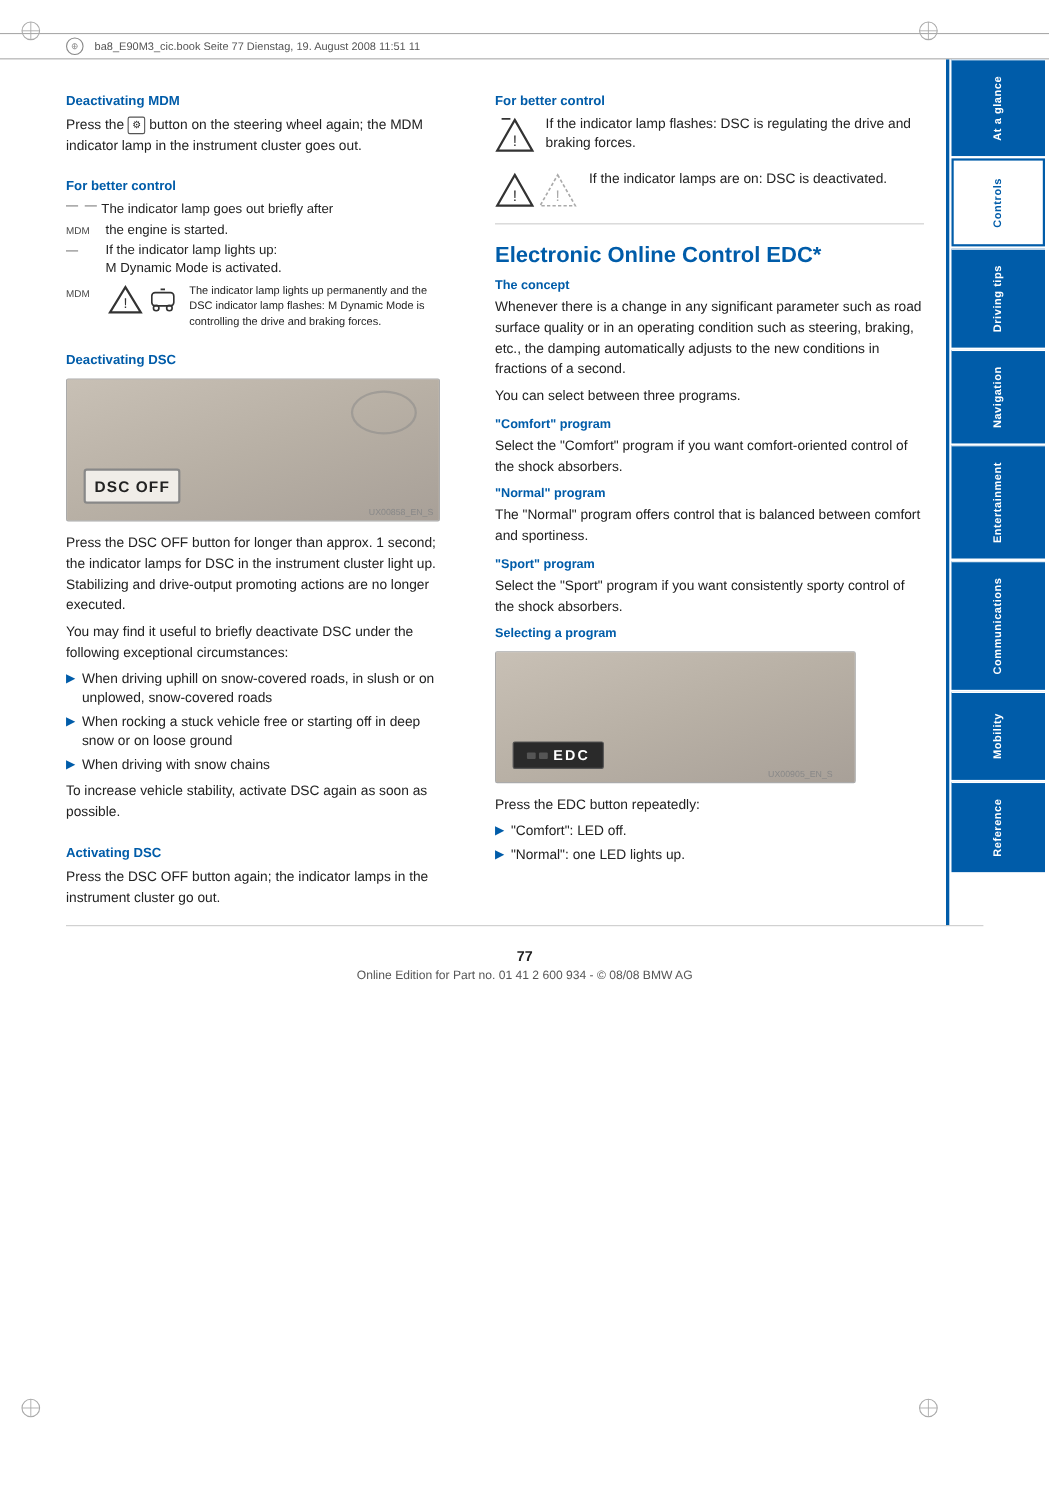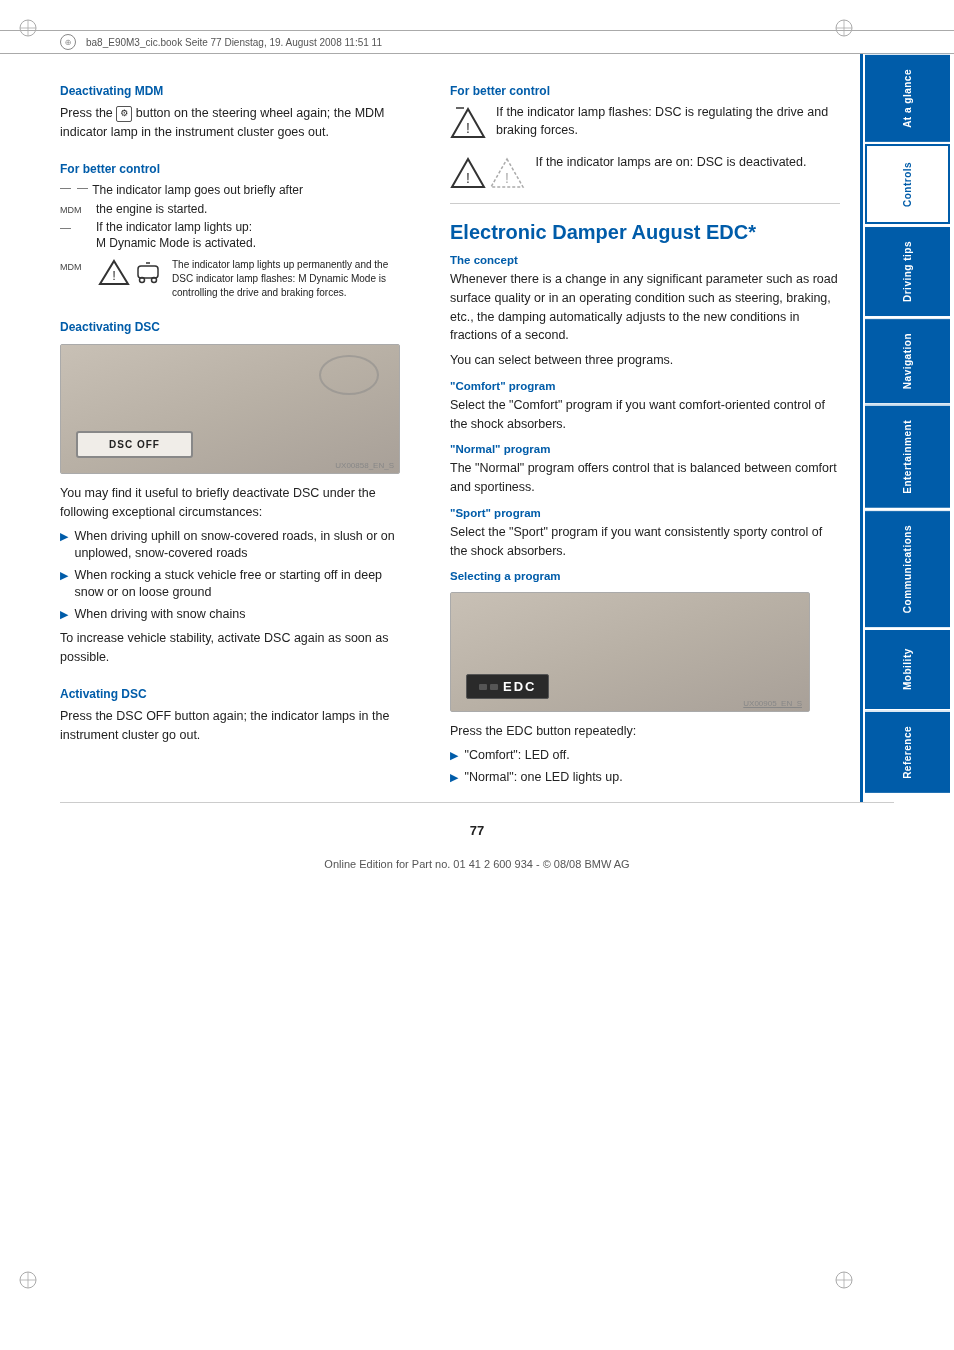--- a/index.html
+++ b/index.html
@@ -102,22 +102,22 @@
       position: relative;
       overflow: hidden;
       border-radius: 2px;
     }
     .dsc-off-button {
       position: absolute;
       bottom: 15px;
       left: 15px;
       background: #f0ede8;
       border: 2px solid #888;
-      padding: 6px 31px;
-      font-size: 10px;
+      padding: 6px 8px;
+      font-size: 14px;
       font-weight: bold;
       color: #222;
       border-radius: 3px;
       letter-spacing: 1px;
     }
     .dsc-off-image .dashboard-bg {
       position: absolute;
       top: 0; left: 0; right: 0; bottom: 0;
       background: linear-gradient(160deg, #c8c0b5 0%, #b8b0a5 50%, #a8a098 100%);
     }
@@ -156,21 +156,21 @@
       color: #005ca9;
       margin-top: 16px;
       margin-bottom: 2px;
       line-height: 1.2;
     }
 
     
     .edc-image {
       background: linear-gradient(160deg, #c8c0b5 0%, #b8b0a5 50%, #a8a098 100%);
       border: 1px solid #aaa;
-      width: 360px;
+      width: 328px;
       height: 120px;
       margin: 10px 0;
       position: relative;
       overflow: hidden;
       border-radius: 2px;
     }
     .edc-button {
       position: absolute;
       bottom: 12px;
       left: 15px;
@@ -192,24 +192,23 @@
     }
     .edc-led {
       width: 8px;
       height: 6px;
       background: #555;
       border-radius: 1px;
     }
     .edc-img-label {
       position: absolute;
       bottom: 3px;
-      right: 7px;
+      right: 20px;
       font-size: 8px;
       color: #888;
-      text-decoration: underline;
     }
 
     
     .sidebar-tabs {
       display: flex;
       flex-direction: column;
       align-items: stretch;
       width: 85px;
       gap: 2px;
     }
@@ -243,21 +242,21 @@
       font-size: 11px;
       color: #555;
       border-top: 1px solid #ccc;
       margin: 0 60px;
     }
     .page-number {
       font-size: 13px;
       font-weight: bold;
       color: #222;
       display: block;
-      margin-bottom: 20px;
+      margin-bottom: 4px;
     }
 
     
     .reg-mark {
       width: 20px; height: 20px;
       position: absolute;
     }
     .reg-mark svg { width: 20px; height: 20px; }
 
     
@@ -371,20 +370,21 @@
       <div class="dsc-off-image">
         <div class="dashboard-bg"></div>
 
         <div style="position:absolute;top:10px;right:20px;width:60px;height:40px;border:2px solid #888;border-radius:50%;opacity:0.5;"></div>
         <div class="dsc-off-button">
           <span>DSC OFF</span>
         </div>
         <div class="dsc-img-label">UX00858_EN_S</div>
       </div>
 
+      <p>Press the DSC OFF button for longer than approx. 1 second; the indicator lamps for DSC in the instrument cluster light up. Stabilizing and drive-output promoting actions are no longer executed.</p>
       <p>You may find it useful to briefly deactivate DSC under the following exceptional circumstances:</p>
 
       <ul class="bullet-list">
         <li>
           <span class="bullet-arrow">▶</span>
           <span>When driving uphill on snow-covered roads, in slush or on unplowed, snow-covered roads</span>
         </li>
         <li>
           <span class="bullet-arrow">▶</span>
           <span>When rocking a stuck vehicle free or starting off in deep snow or on loose ground</span>
@@ -434,21 +434,21 @@
           </svg>
         </div>
         <div style="font-size:12.5px;line-height:1.4;">If the indicator lamps are on: DSC is deactivated.</div>
       </div>
     </div>
 
     <hr class="divider-line">
 
     <div>
       <div class="edc-main-heading">
-        <span>Electronic Damper August EDC*</span>
+        <span>Electronic Online Control EDC*</span>
       </div>
 
       <div style="">
         <div class="sub-heading">The concept</div>
         <p>Whenever there is a change in any significant parameter such as road surface quality or in an operating condition such as steering, braking, etc., the damping automatically adjusts to the new conditions in fractions of a second.</p>
         <p>You can select between three programs.</p>
       </div>
 
       <div>
         <div class="sub-heading">"Comfort" program</div>

